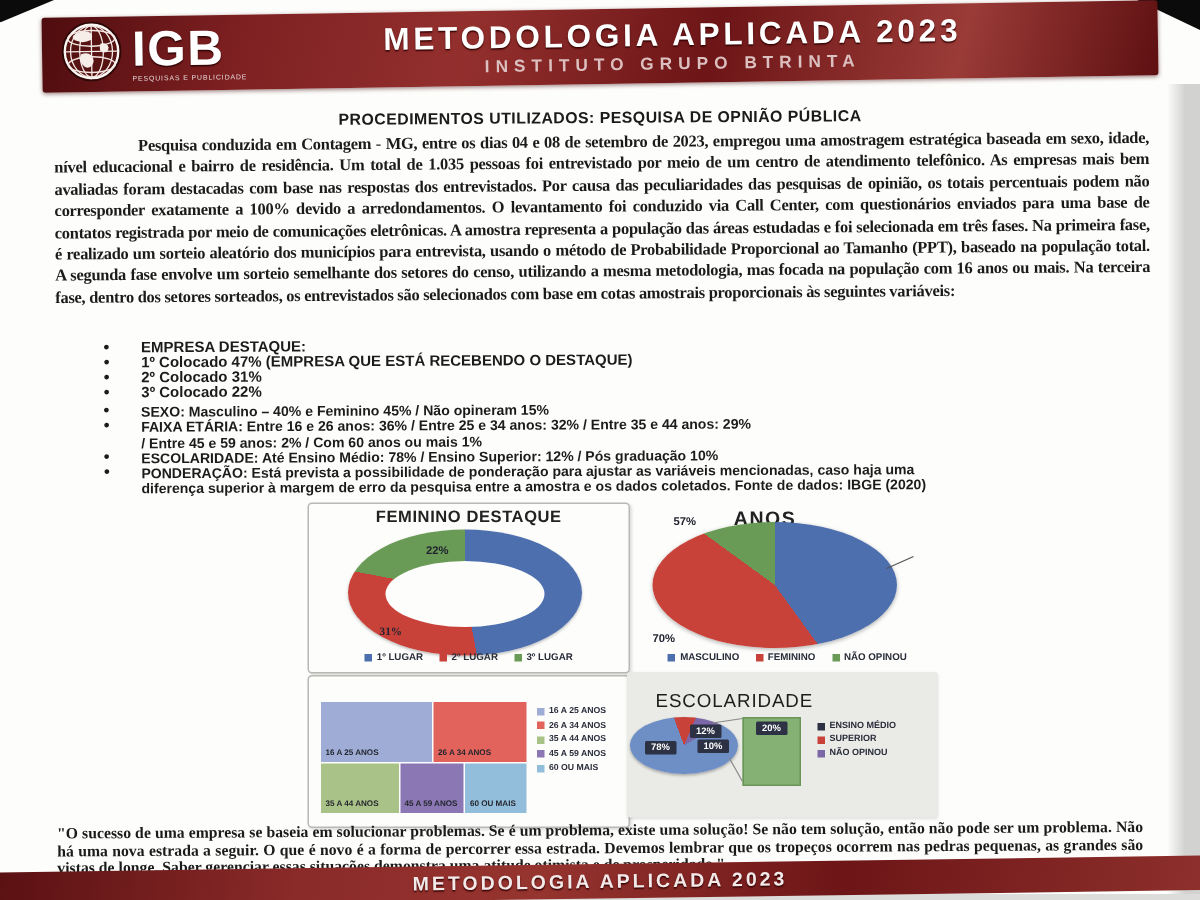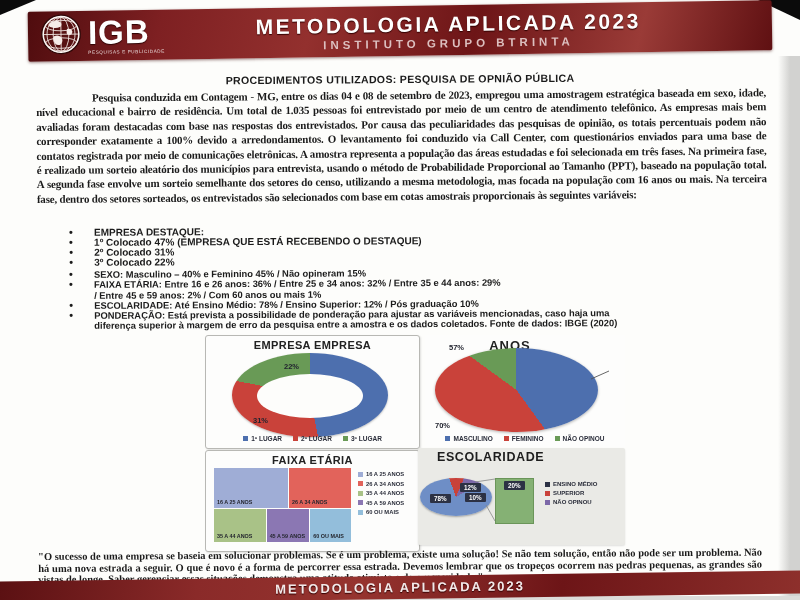--- a/index.html
+++ b/index.html
@@ -49,21 +49,21 @@
     font-weight:bold;font-size:11px;letter-spacing:.4px;color:#222;}
 
   
   .panel-empresa{left:205px;top:335px;width:213px;height:112px;}
   .donut{position:absolute;left:26px;top:17px;width:156px;height:84px;border-radius:50%;
     background:conic-gradient(#4d6fae 0 47%,#c9423a 0 78%,#699a56 0 100%);
     box-shadow:0 1px 2px rgba(0,0,0,.25);}
   .donut-hole{position:absolute;left:51px;top:38px;width:106px;height:44px;border-radius:50%;background:#fdfdfb;}
   .slice-label{position:absolute;font-size:7.5px;font-weight:bold;color:#21232e;}
   .lab-22{left:55px;top:26px;padding-left:23px;}
-  .lab-31{left:47px;top:80px;}
+  .lab-31{left:47px;top:80px;font-family:Liberation Serif, serif;}
   .legend-row{position:absolute;left:0;width:100%;display:flex;justify-content:center;gap:11px;}
   .legend-item{display:flex;align-items:center;gap:3px;font-size:6.5px;font-weight:bold;color:#2a2d3a;}
   .lg-mark{width:5px;height:5px;display:inline-block;}
 
   
   .panel-sexo{left:425px;top:335px;width:200px;height:112px;}
   .sexo-title{font-size:13px;letter-spacing:1px;}
   .sexo-pie{position:absolute;left:10px;top:13px;width:163px;height:84px;border-radius:50%;
     background:conic-gradient(#4d6fae 0 40%,#c9423a 0 85%,#699a56 0 100%);
     box-shadow:0 1px 3px rgba(0,0,0,.3);}
@@ -82,21 +82,21 @@
   .tm-26{width:62px;background:#e2635b;}
   .tm-35{width:52px;background:#a9c287;}
   .tm-45{width:43px;background:#8b77b3;}
   .tm-60{width:41px;background:#93bedb;}
   .tm-legend{position:absolute;left:152px;top:20px;display:flex;flex-direction:column;gap:3.5px;}
   .tm-legend .legend-item{font-size:5.8px;}
 
   
   .panel-escol{left:418px;top:448px;width:207px;height:97px;background:#eaeae6;border-radius:2px;
     box-shadow:0 1px 2px rgba(0,0,0,.12);}
-  .escol-title{position:absolute;left:19px;top:2px;font-weight:bold;font-size:12.5px;letter-spacing:.6px;color:#1d1d1d;text-align:center;}
+  .escol-title{position:absolute;left:19px;top:12px;font-weight:normal;font-size:12.5px;letter-spacing:.6px;color:#1d1d1d;text-align:center;}
   .escol-pie{position:absolute;left:2px;top:30px;width:72px;height:38px;border-radius:50%;
     background:conic-gradient(from -20deg,#c9423a 0 12%,#7c68a8 0 22%,#6e8ec6 0 100%);
     box-shadow:0 1px 2px rgba(0,0,0,.3);}
   .chip{position:absolute;background:#2c3144;color:#fff;font-size:6.3px;font-weight:bold;
     padding:1px 4px;border-radius:1px;line-height:7px;}
   .chip-78{left:12px;top:46px;}
   .chip-12{left:42px;top:35px;}
   .chip-10{left:47px;top:45px;}
   .callout-box{position:absolute;left:77px;top:30px;width:37px;height:44px;background:#85b174;
     border:1px solid #6a9559;}
@@ -162,21 +162,21 @@
     <li>3º Colocado 22%</li>
   </ul>
   <ul class="bullets2">
     <li><span>SEXO: Masculino – 40% e Feminino 45% / Não opineram 15%</span></li>
     <li><span>FAIXA ETÁRIA: Entre 16 e 26 anos: 36% / Entre 25 e 34 anos: 32% / Entre 35 e 44 anos: 29%</span><br><span>/ Entre 45 e 59 anos: 2% / Com 60 anos ou mais 1%</span></li>
     <li><span>ESCOLARIDADE: Até Ensino Médio: 78% / Ensino Superior: 12% / Pós graduação 10%</span></li>
     <li><span>PONDERAÇÃO: Está prevista a possibilidade de ponderação para ajustar as variáveis mencionadas, caso haja uma</span><br><span>diferença superior à margem de erro da pesquisa entre a amostra e os dados coletados. Fonte de dados: IBGE (2020)</span></li>
   </ul>
 
   <div class="panel bordered panel-empresa">
-    <div class="chart-title">EMPRESA EMPRESA</div>
+    <div class="chart-title">FEMININO DESTAQUE</div>
     <div class="donut"></div>
     <div class="donut-hole"></div>
     <div class="slice-label lab-22">22%</div>
     <div class="slice-label lab-31">31%</div>
     <div class="legend-row" style="top:99px;">
       <span class="legend-item">
           <span class="lg-mark" style="background:#4d6fae"></span>
           <span>1º LUGAR</span>
         </span>
       <span class="legend-item">
@@ -208,21 +208,20 @@
           <span>FEMININO</span>
         </span>
       <span class="legend-item">
           <span class="lg-mark" style="background:#699a56"></span>
           <span>NÃO OPINOU</span>
         </span>
     </div>
   </div>
 
   <div class="panel bordered panel-faixa">
-    <div class="chart-title">FAIXA ETÁRIA</div>
     <div class="treemap">
       <div class="tm-row tm-row1">
         <div class="tm-block tm-16">
             <span class="tm-label">16 A 25 ANOS</span>
           </div>
         <div class="tm-block tm-26">
             <span class="tm-label">26 A 34 ANOS</span>
           </div>
       </div>
       <div class="tm-row tm-row2">

